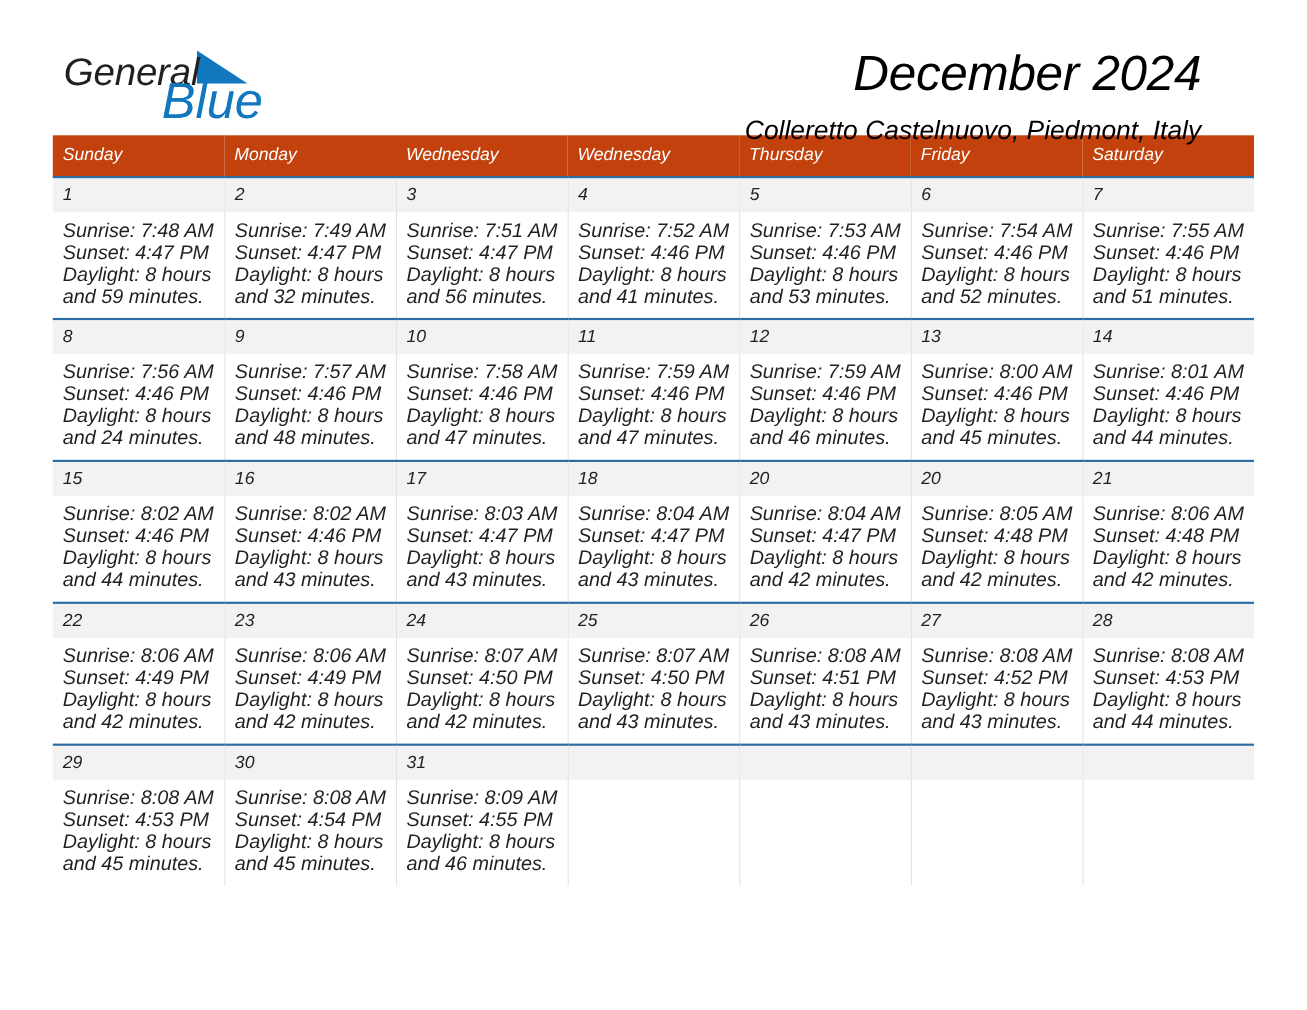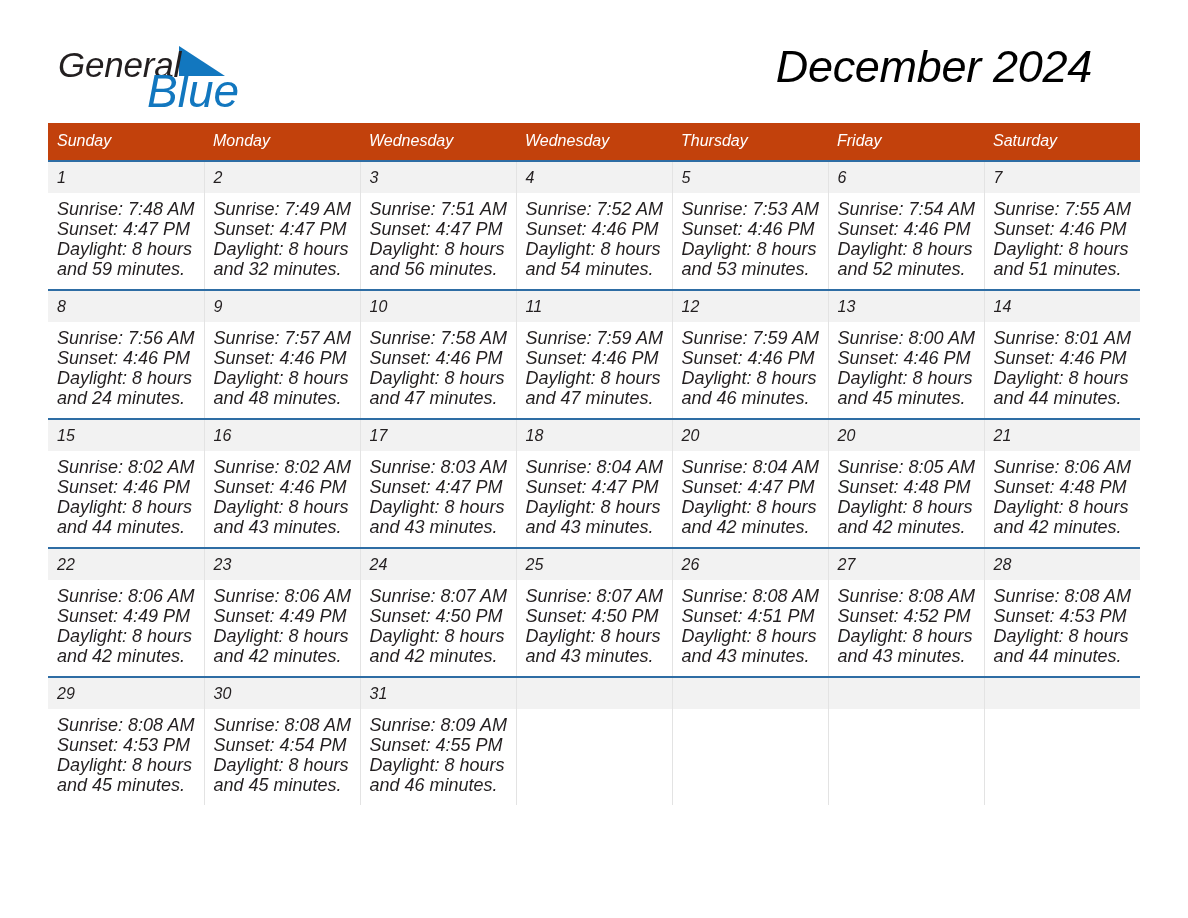--- a/index.html
+++ b/index.html
@@ -145,20 +145,21 @@
     <div class="brand">
       <span class="brand-line1">General</span><span class="brand-mark"><svg width="48" height="34" viewBox="0 0 48 34">
             <polygon points="0,0 48,34 0,34" transform="translate(0,0)" fill="#1277bf" style="display:none"></polygon>
             <polygon points="0,2 46,32 0,32" fill="#1277bf"></polygon>
           </svg></span>
       <span class="brand-line2">Blue</span>
     </div>
 
     <div class="title-block">
       <div class="cal-title">December 2024</div>
+      <div class="cal-subtitle">Colleretto Castelnuovo, Piedmont, Italy</div>
     </div>
 
   </div>
 
   <table class="calendar">
     <thead>
       <tr>
         <th>Sunday</th>
         <th>Monday</th>
         <th>Wednesday</th>
@@ -196,21 +197,21 @@
               <div>Daylight: 8 hours</div>
               <div>and 56 minutes.</div>
             </div>
           </td>
           <td>
             <div class="daynum">4</div>
             <div class="cellbody">
               <div>Sunrise: 7:52 AM</div>
               <div>Sunset: 4:46 PM</div>
               <div>Daylight: 8 hours</div>
-              <div>and 54 minutes.</div>
+              <div>and 41 minutes.</div>
             </div>
           </td>
           <td>
             <div class="daynum">5</div>
             <div class="cellbody">
               <div>Sunrise: 7:53 AM</div>
               <div>Sunset: 4:46 PM</div>
               <div>Daylight: 8 hours</div>
               <div>and 53 minutes.</div>
             </div>

